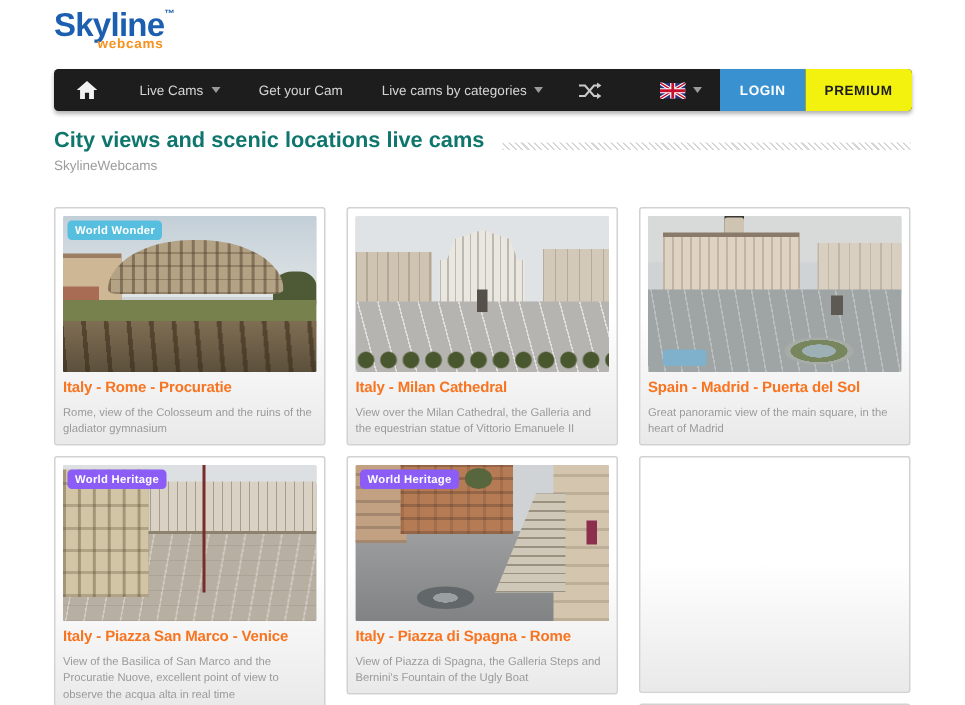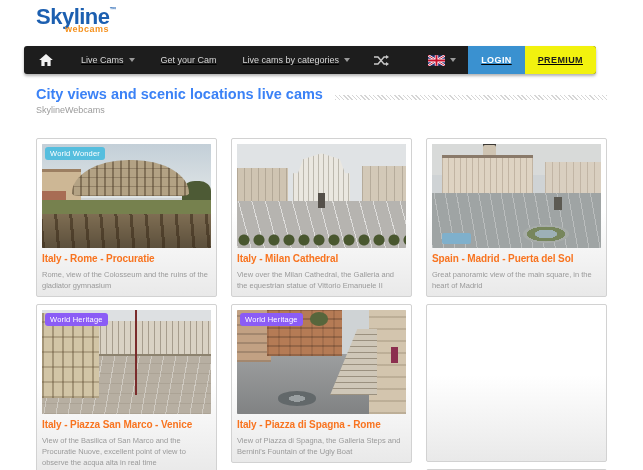--- a/index.html
+++ b/index.html
@@ -12,60 +12,59 @@
 
   
   .logo{position:absolute;left:36px;top:6px;display:inline-block;line-height:1}
   .logo-main{font-size:22px;font-weight:bold;color:#1c5fb0;letter-spacing:-.5px}
   .logo-main sup{font-size:7px;color:#1c5fb0;vertical-align:top}
   .logo-sub{display:block;text-align:right;color:#f6921e;font-size:9px;font-weight:bold;
     margin-top:-3px;padding-right:7px;letter-spacing:.5px}
 
   
   .navbar{
-    position:absolute;left:24px;top:46px;width:572px;height:28px;
+    position:absolute;left:36px;top:46px;width:572px;height:28px;
     background:#1d1d1d;border-radius:3px;display:flex;align-items:stretch;
     box-shadow:0 2px 3px rgba(0,0,0,.30);
-    text-decoration:underline;
   }
   .nav-home{display:flex;align-items:center;padding:0 15px}
   .nav-link{display:flex;align-items:center;gap:5px;padding:0 13px;
     color:#d6d6d6;font-size:9px}
   .nav-shuffle{display:flex;align-items:center;padding:0 11px}
   .caret{width:0;height:0;border-left:3.5px solid transparent;
     border-right:3.5px solid transparent;border-top:4px solid #9a9a9a;display:inline-block}
   .spacer{flex:1}
   .flag-wrap{display:flex;align-items:center;gap:5px;padding:0 12px}
   .btn-login,.btn-premium{display:flex;align-items:center;padding:0 13px;
     font-size:9px;font-weight:bold;letter-spacing:.4px}
   .btn-login{background:#3a91d0;color:#fff}
   .btn-premium{background:#f2f20e;color:#1c1c1c;border-radius:0 3px 3px 0}
 
   
   .heading{position:absolute;left:36px;top:86px;right:36px}
   .heading-row{display:flex;align-items:center}
-  .heading-row h1{margin:0;font-size:14.5px;font-weight:bold;color:#3b82f6;white-space:nowrap}
+  .heading-row h1{margin:0;font-size:14.5px;font-weight:bold;color:#0f766e;white-space:nowrap}
   .dots{flex:1;height:5px;margin-left:12px;margin-top:6px;
     background-image:repeating-linear-gradient(45deg,#d6d6d6 0 1px,transparent 1px 3px)}
   .subtitle{margin-top:3px;font-size:9px;color:#9c9c9c}
 
   
   .content{position:absolute;left:36px;top:138px;display:flex;gap:14px}
   .col{display:flex;flex-direction:column;gap:7px;width:181px}
   .card{
     box-sizing:border-box;width:181px;border:1px solid #d2d2d2;border-radius:2px;
     background:linear-gradient(180deg,#ffffff 45%,#e9e9e9 100%);
     padding:5px;display:block;
   }
   .r1{min-height:156px}
   .r2{min-height:158px}
   .card-empty{min-height:158px}
   .sliver{height:12px;background:#fbfbfb}
   .thumb{position:relative;width:169px;height:104px;overflow:hidden;background:#cfd3d5;border-radius:1px}
-  .badge{position:absolute;top:3px;left:3px;z-index:5;color:#fff;font-size:7.5px;font-weight:normal;
+  .badge{position:absolute;top:3px;left:3px;z-index:5;color:#fff;font-size:7.5px;font-weight:bold;
     padding:2px 5px;border-radius:3px;letter-spacing:.2px}
   .badge.info{background:#56bede}
   .badge.success{background:#8b5cf6}
   .card-title{margin:5px 0 0 0;font-size:10px;font-weight:bold;color:#f87420;
     letter-spacing:-.1px;line-height:12px}
   .card-desc{margin:4px 0 0 0;font-size:7.5px;line-height:11px;color:#9a9a9a}
 
   
   .scene{position:absolute;inset:0}
   .scene span{position:absolute;display:block}

